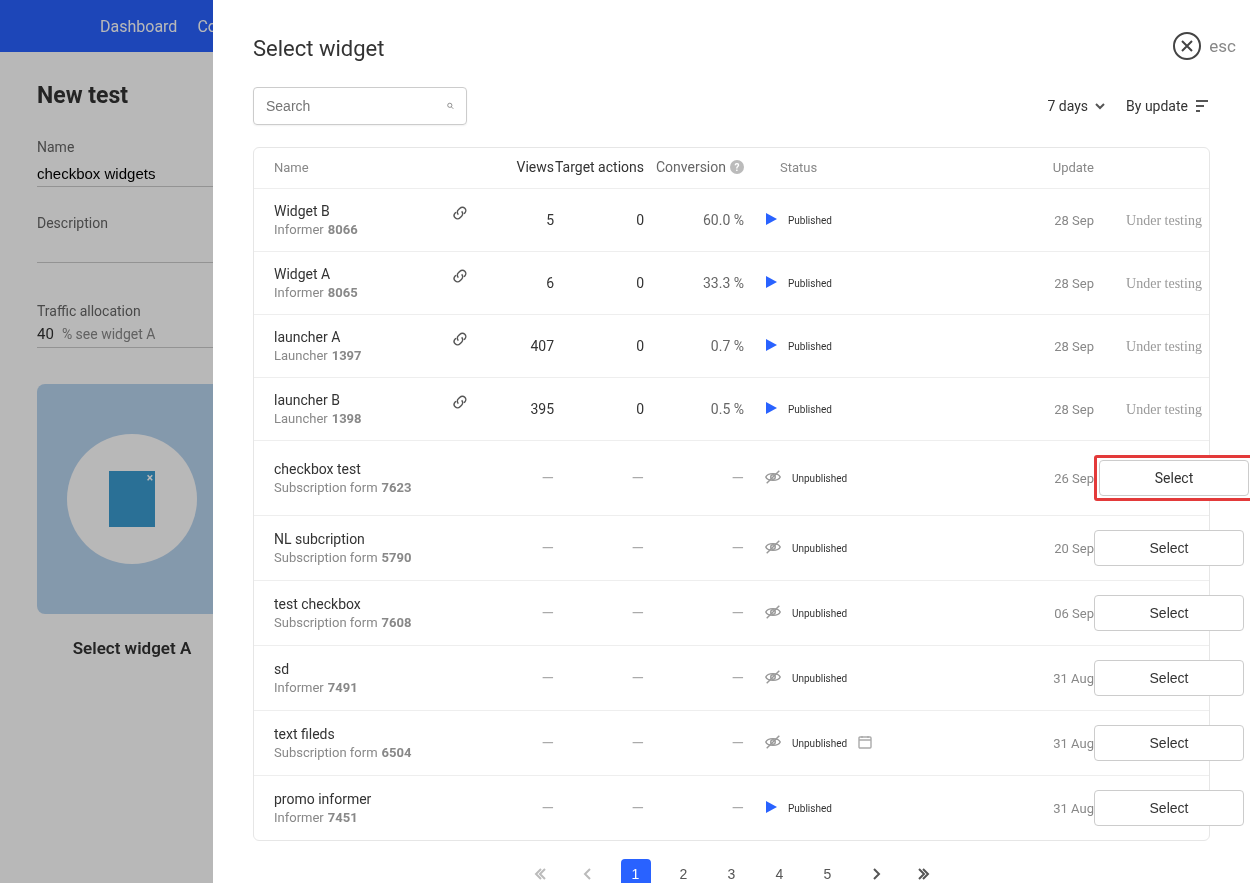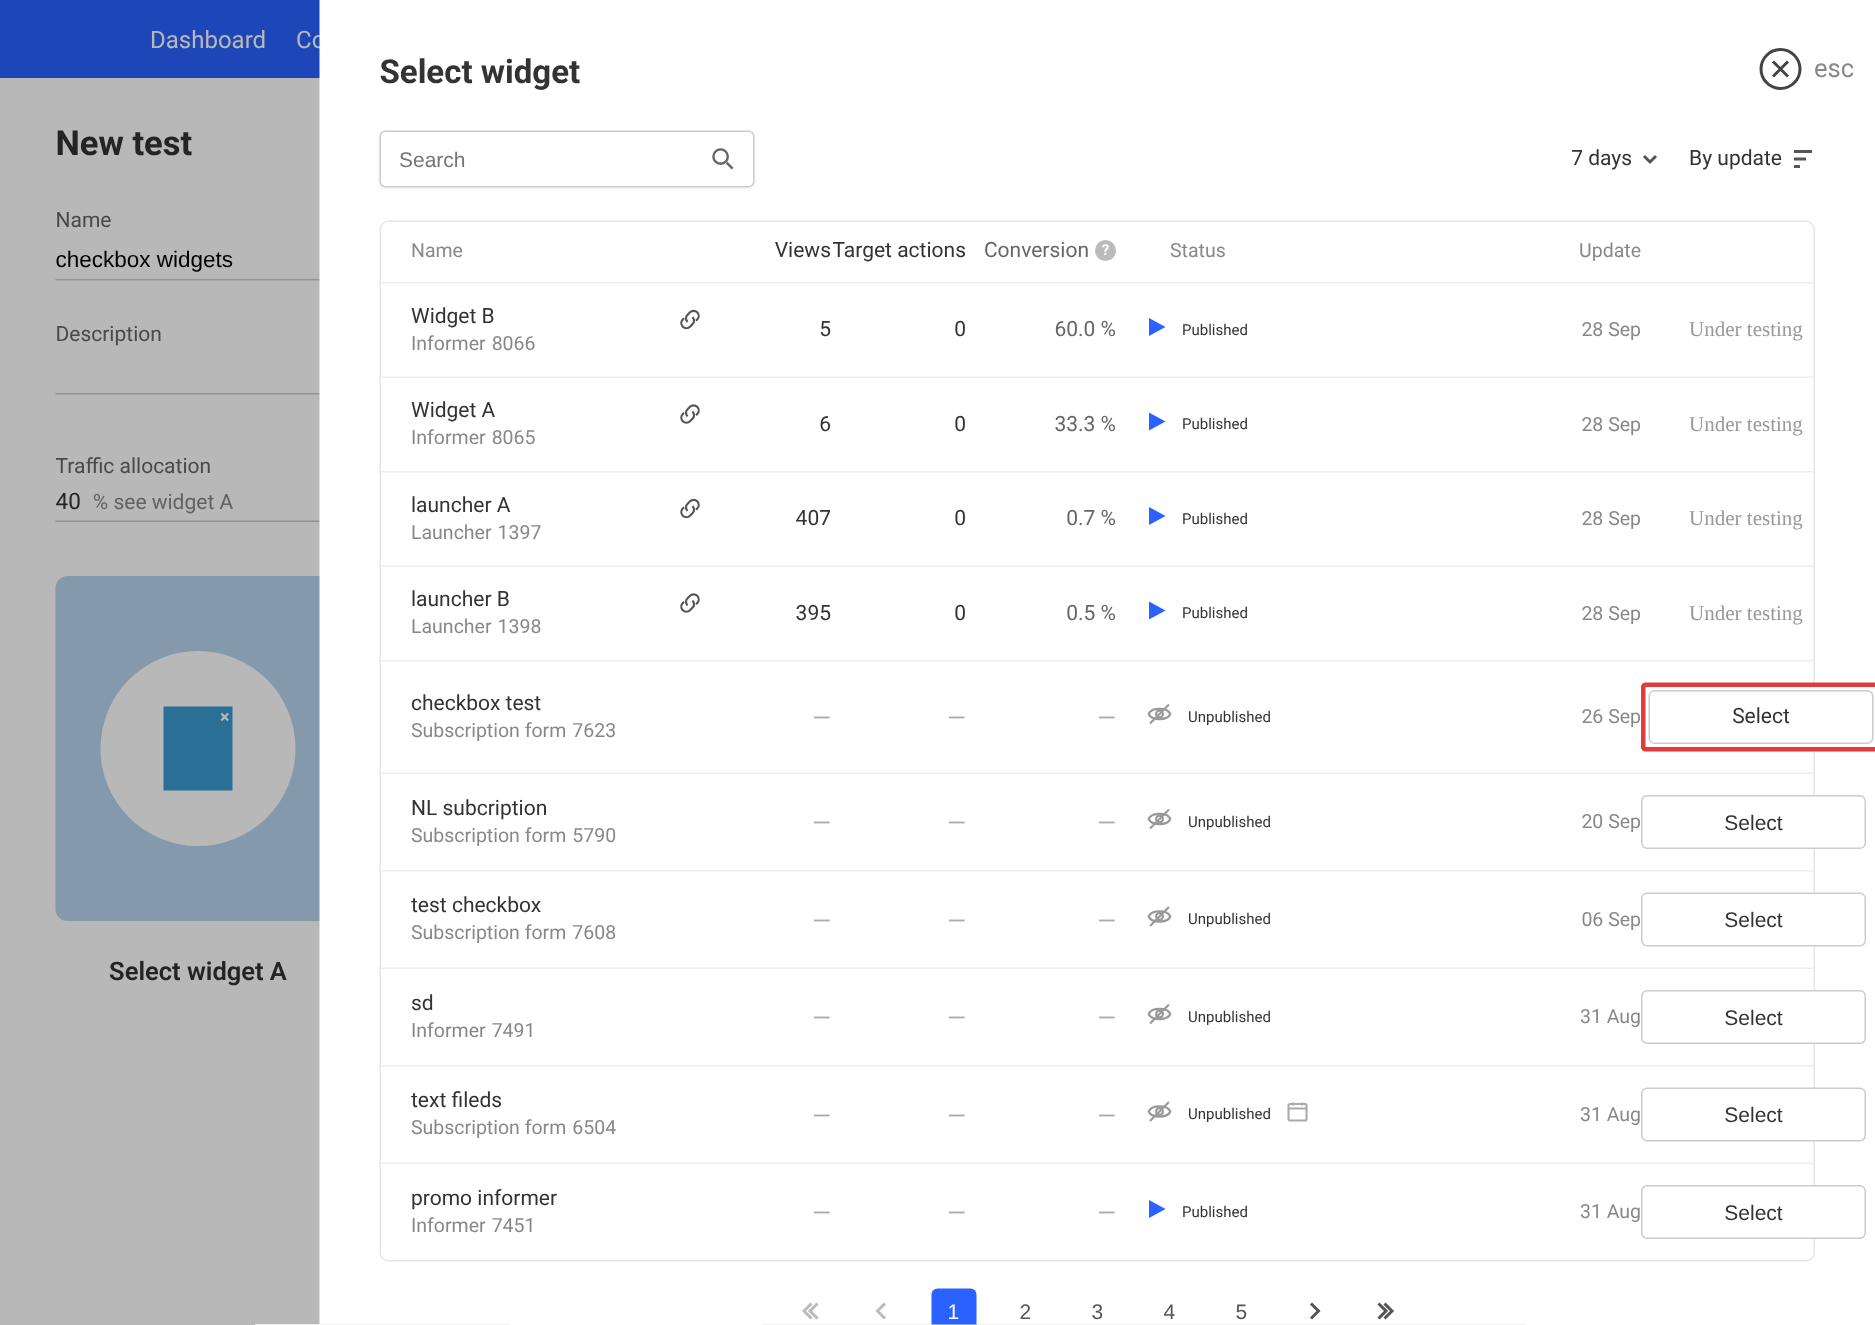--- a/index.html
+++ b/index.html
@@ -23,45 +23,45 @@
 .bg-widget-thumb::after { content: '×'; color: #fff; font-size: 12px; font-weight: bold; position: absolute; top: 0; right: 2px; }
 .bg-select-label { font-size: 17px; font-weight: 600; text-align: center; width: 190px; }
 .bg-overlay { position: absolute; inset: 0; background: rgba(0,0,0,0.28); }
 
 
 .modal { position: absolute; left: 213px; top: 0; right: 0; bottom: 0; background: #fff; padding: 36px 40px 12px 40px; overflow: visible; }
 .modal-close-wrap { position: absolute; top: 32px; right: 14px; display: flex; align-items: center; gap: 8px; }
 .modal-close-btn { width: 28px; height: 28px; border: 2px solid #444; border-radius: 50%; display: flex; align-items: center; justify-content: center; cursor: pointer; background: #fff; }
 .modal-close-btn svg { width: 14px; height: 14px; }
 .esc-label { color: #888; font-size: 17px; }
-.modal-title { font-size: 22px; font-weight: 700; margin-bottom: 26px; }
+.modal-title { font-size: 22px; font-weight: 400; margin-bottom: 26px; }
 
 .controls { display: flex; align-items: center; margin-bottom: 22px; }
-.search-box { width: 250px; height: 38px; border: 1px solid #ccc; border-radius: 4px; display: flex; align-items: center; padding: 0 12px; box-shadow: 0 1px 2px rgba(0,0,0,0.06); }
+.search-box { width: 214px; height: 38px; border: 1px solid #ccc; border-radius: 4px; display: flex; align-items: center; padding: 0 12px; box-shadow: 0 1px 2px rgba(0,0,0,0.06); }
 .search-box input { flex: 1; border: none; outline: none; font-size: 14px; color: #444; background: transparent; }
 .search-box svg { width: 16px; height: 16px; stroke: #666; fill: none; }
 .controls-right { margin-left: auto; display: flex; align-items: center; gap: 20px; }
 .drop { display: flex; align-items: center; gap: 6px; color: #333; cursor: pointer; font-size: 14px; }
 .drop svg { width: 12px; height: 12px; }
 .sort-icon { display: inline-flex; }
 .sort-icon svg { width: 16px; height: 16px; }
 
 .table { border: 1px solid #e6e6e6; border-radius: 6px; }
 .thead, .trow { display: grid; grid-template-columns: 200px 80px 90px 100px 240px 110px 140px; align-items: center; }
 .thead { padding: 10px 20px 12px 20px; font-size: 13px; color: #888; }
 .thead .col-views, .thead .col-target, .thead .col-conv, .thead .col-update { text-align: right; }
 .thead .col-target { line-height: 1.3; }
 .thead .col-conv { display: flex; align-items: center; justify-content: flex-end; gap: 4px; }
 .help-icon { width: 14px; height: 14px; background: #bbb; border-radius: 50%; color: #fff; font-size: 10px; display: flex; align-items: center; justify-content: center; font-weight: bold; }
 
 .trow { padding: 14px 20px; border-top: 1px solid #eee; min-height: 63px; }
 .name-cell { display: flex; flex-direction: column; gap: 3px; position: relative; }
 .name-cell .wname { font-size: 14px; color: #333; }
 .name-cell .wsub { font-size: 13px; color: #888; }
-.name-cell .wsub .code { margin-left: 4px; }
+.name-cell .wsub .code { margin-left: 4px; font-weight: bold; }
 .link-icon { position: absolute; right: 6px; top: 2px; width: 16px; height: 16px; }
 .link-icon svg { width: 16px; height: 16px; stroke: #555; fill: none; }
 
 .col-views, .col-target, .col-conv { text-align: right; font-size: 14px; color: #333; }
 .dash { color: #aaa; font-size: 16px; }
 .col-conv { color: #666; }
 
 .col-status { display: flex; align-items: center; gap: 10px; padding-left: 20px; }
 .play-icon svg { width: 14px; height: 14px; }
 .eyeoff-icon svg { width: 18px; height: 18px; }

